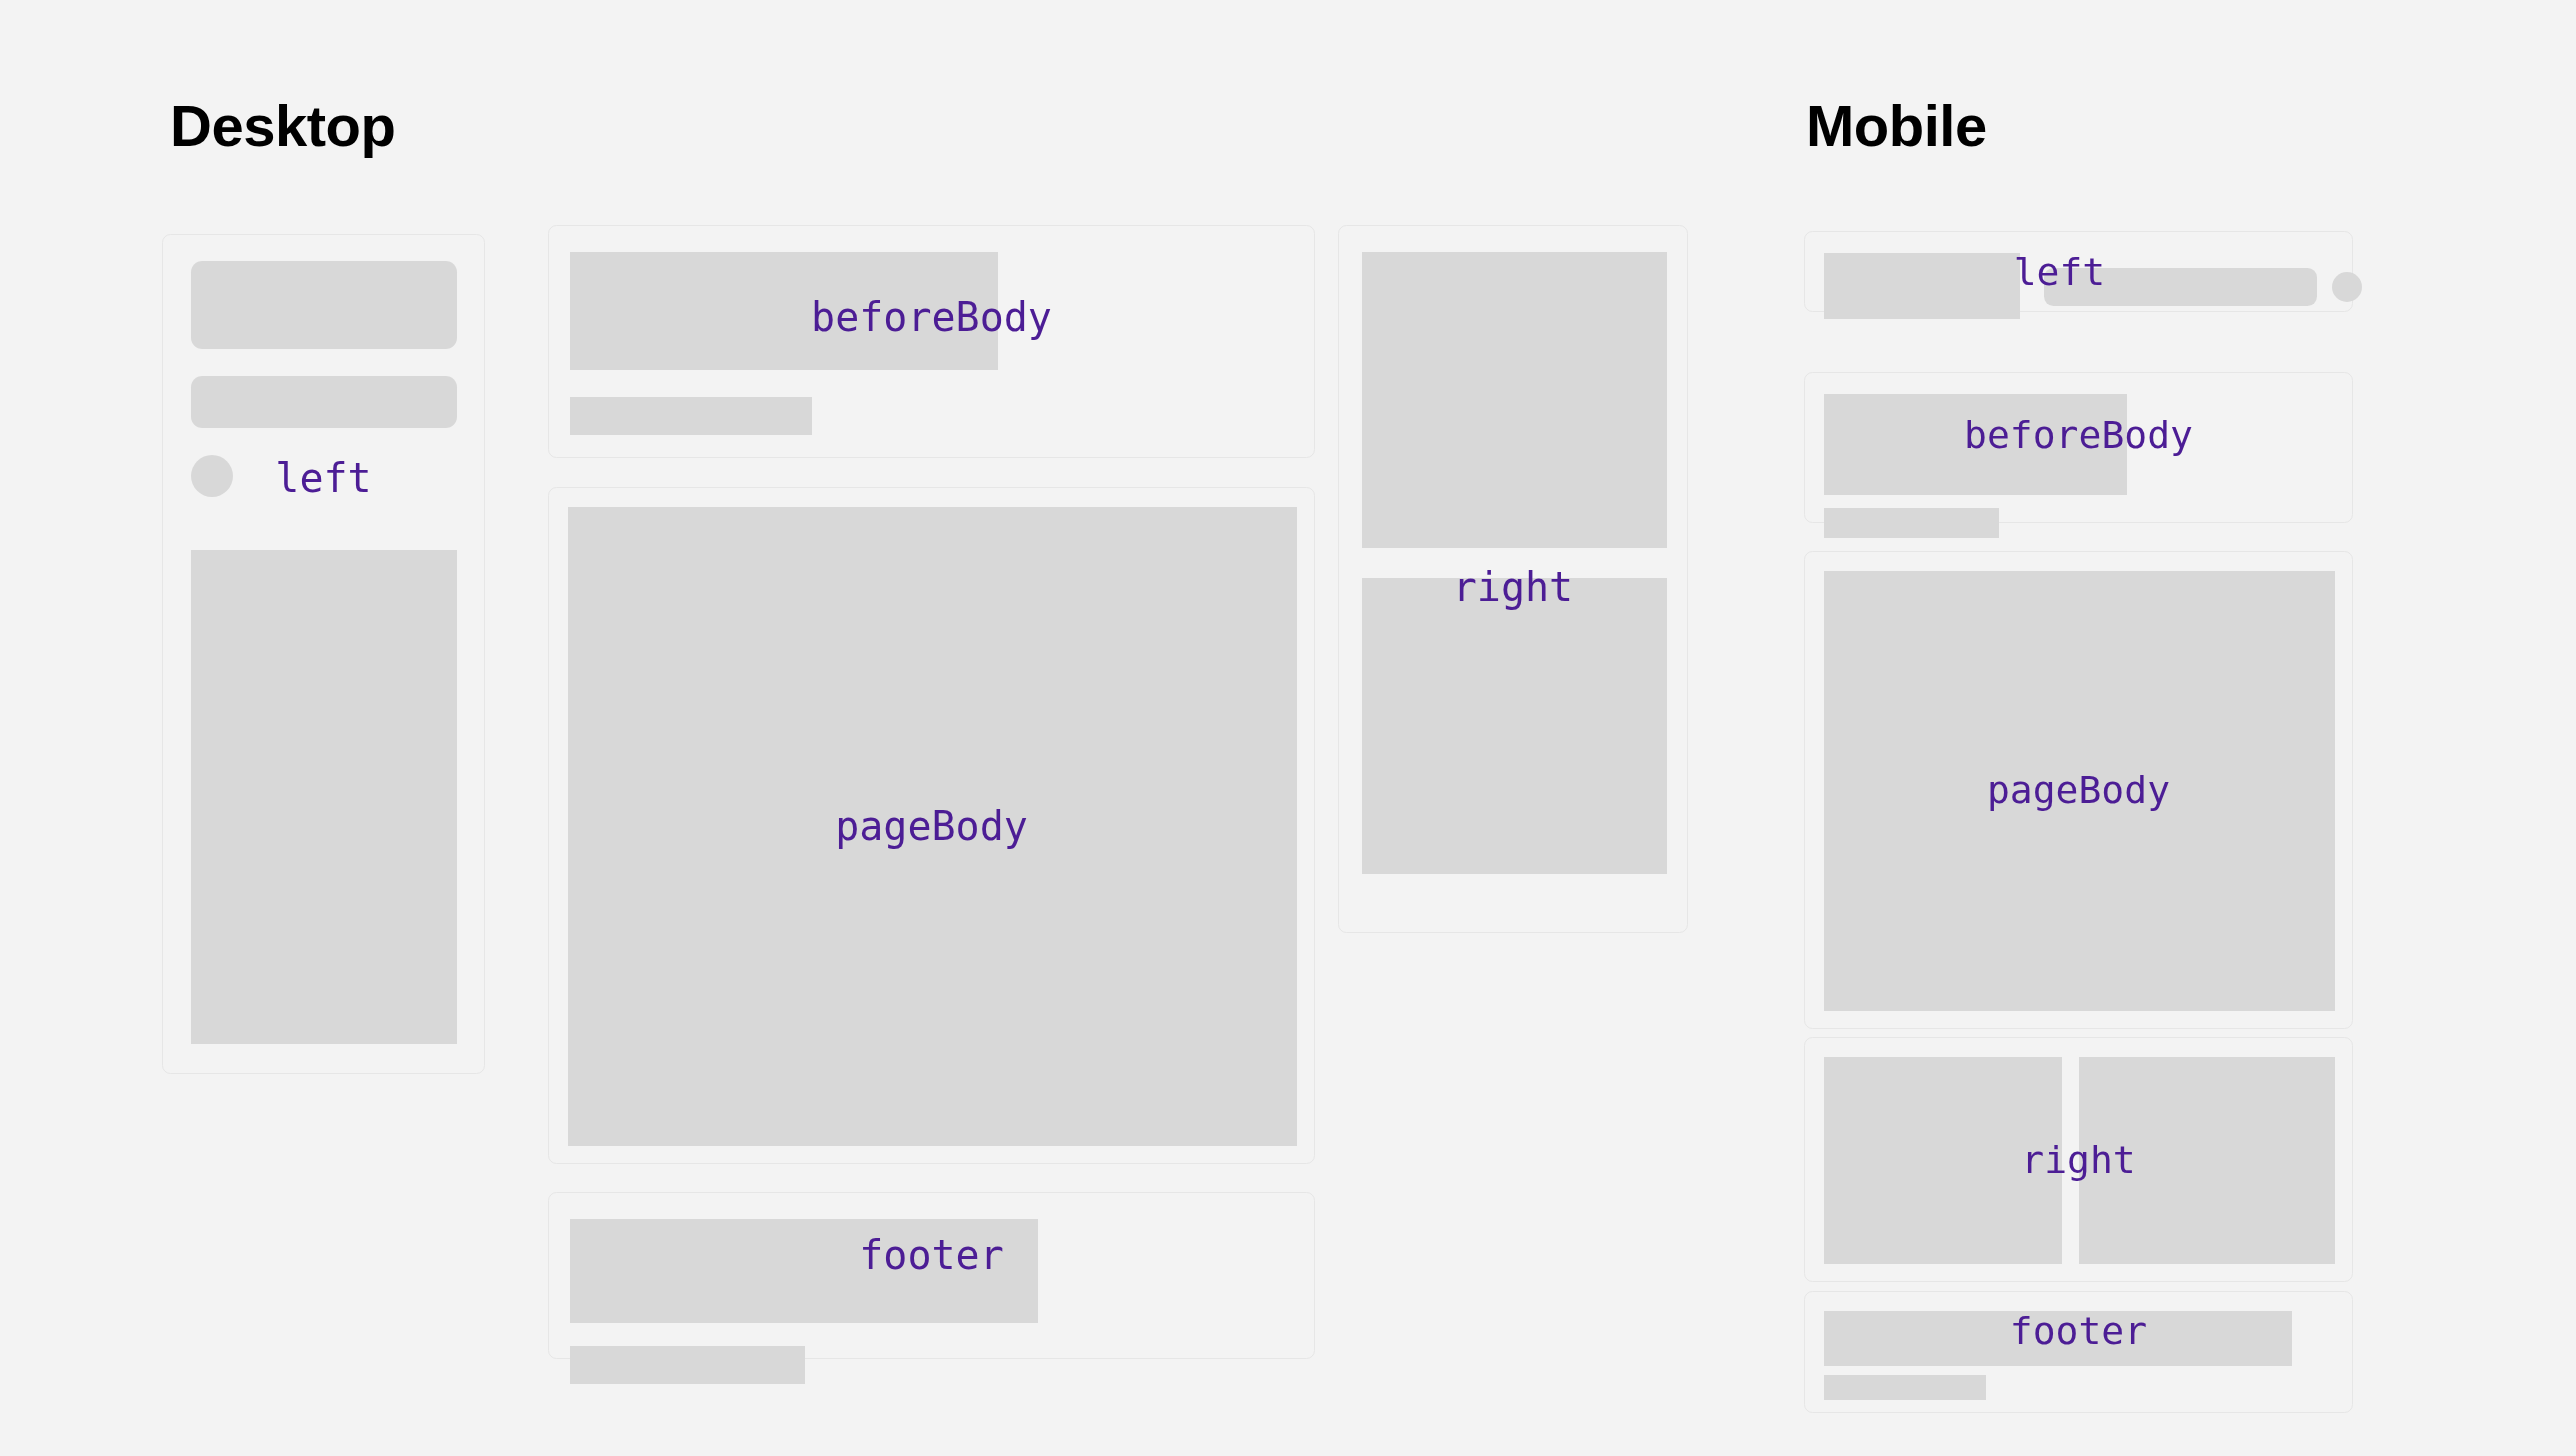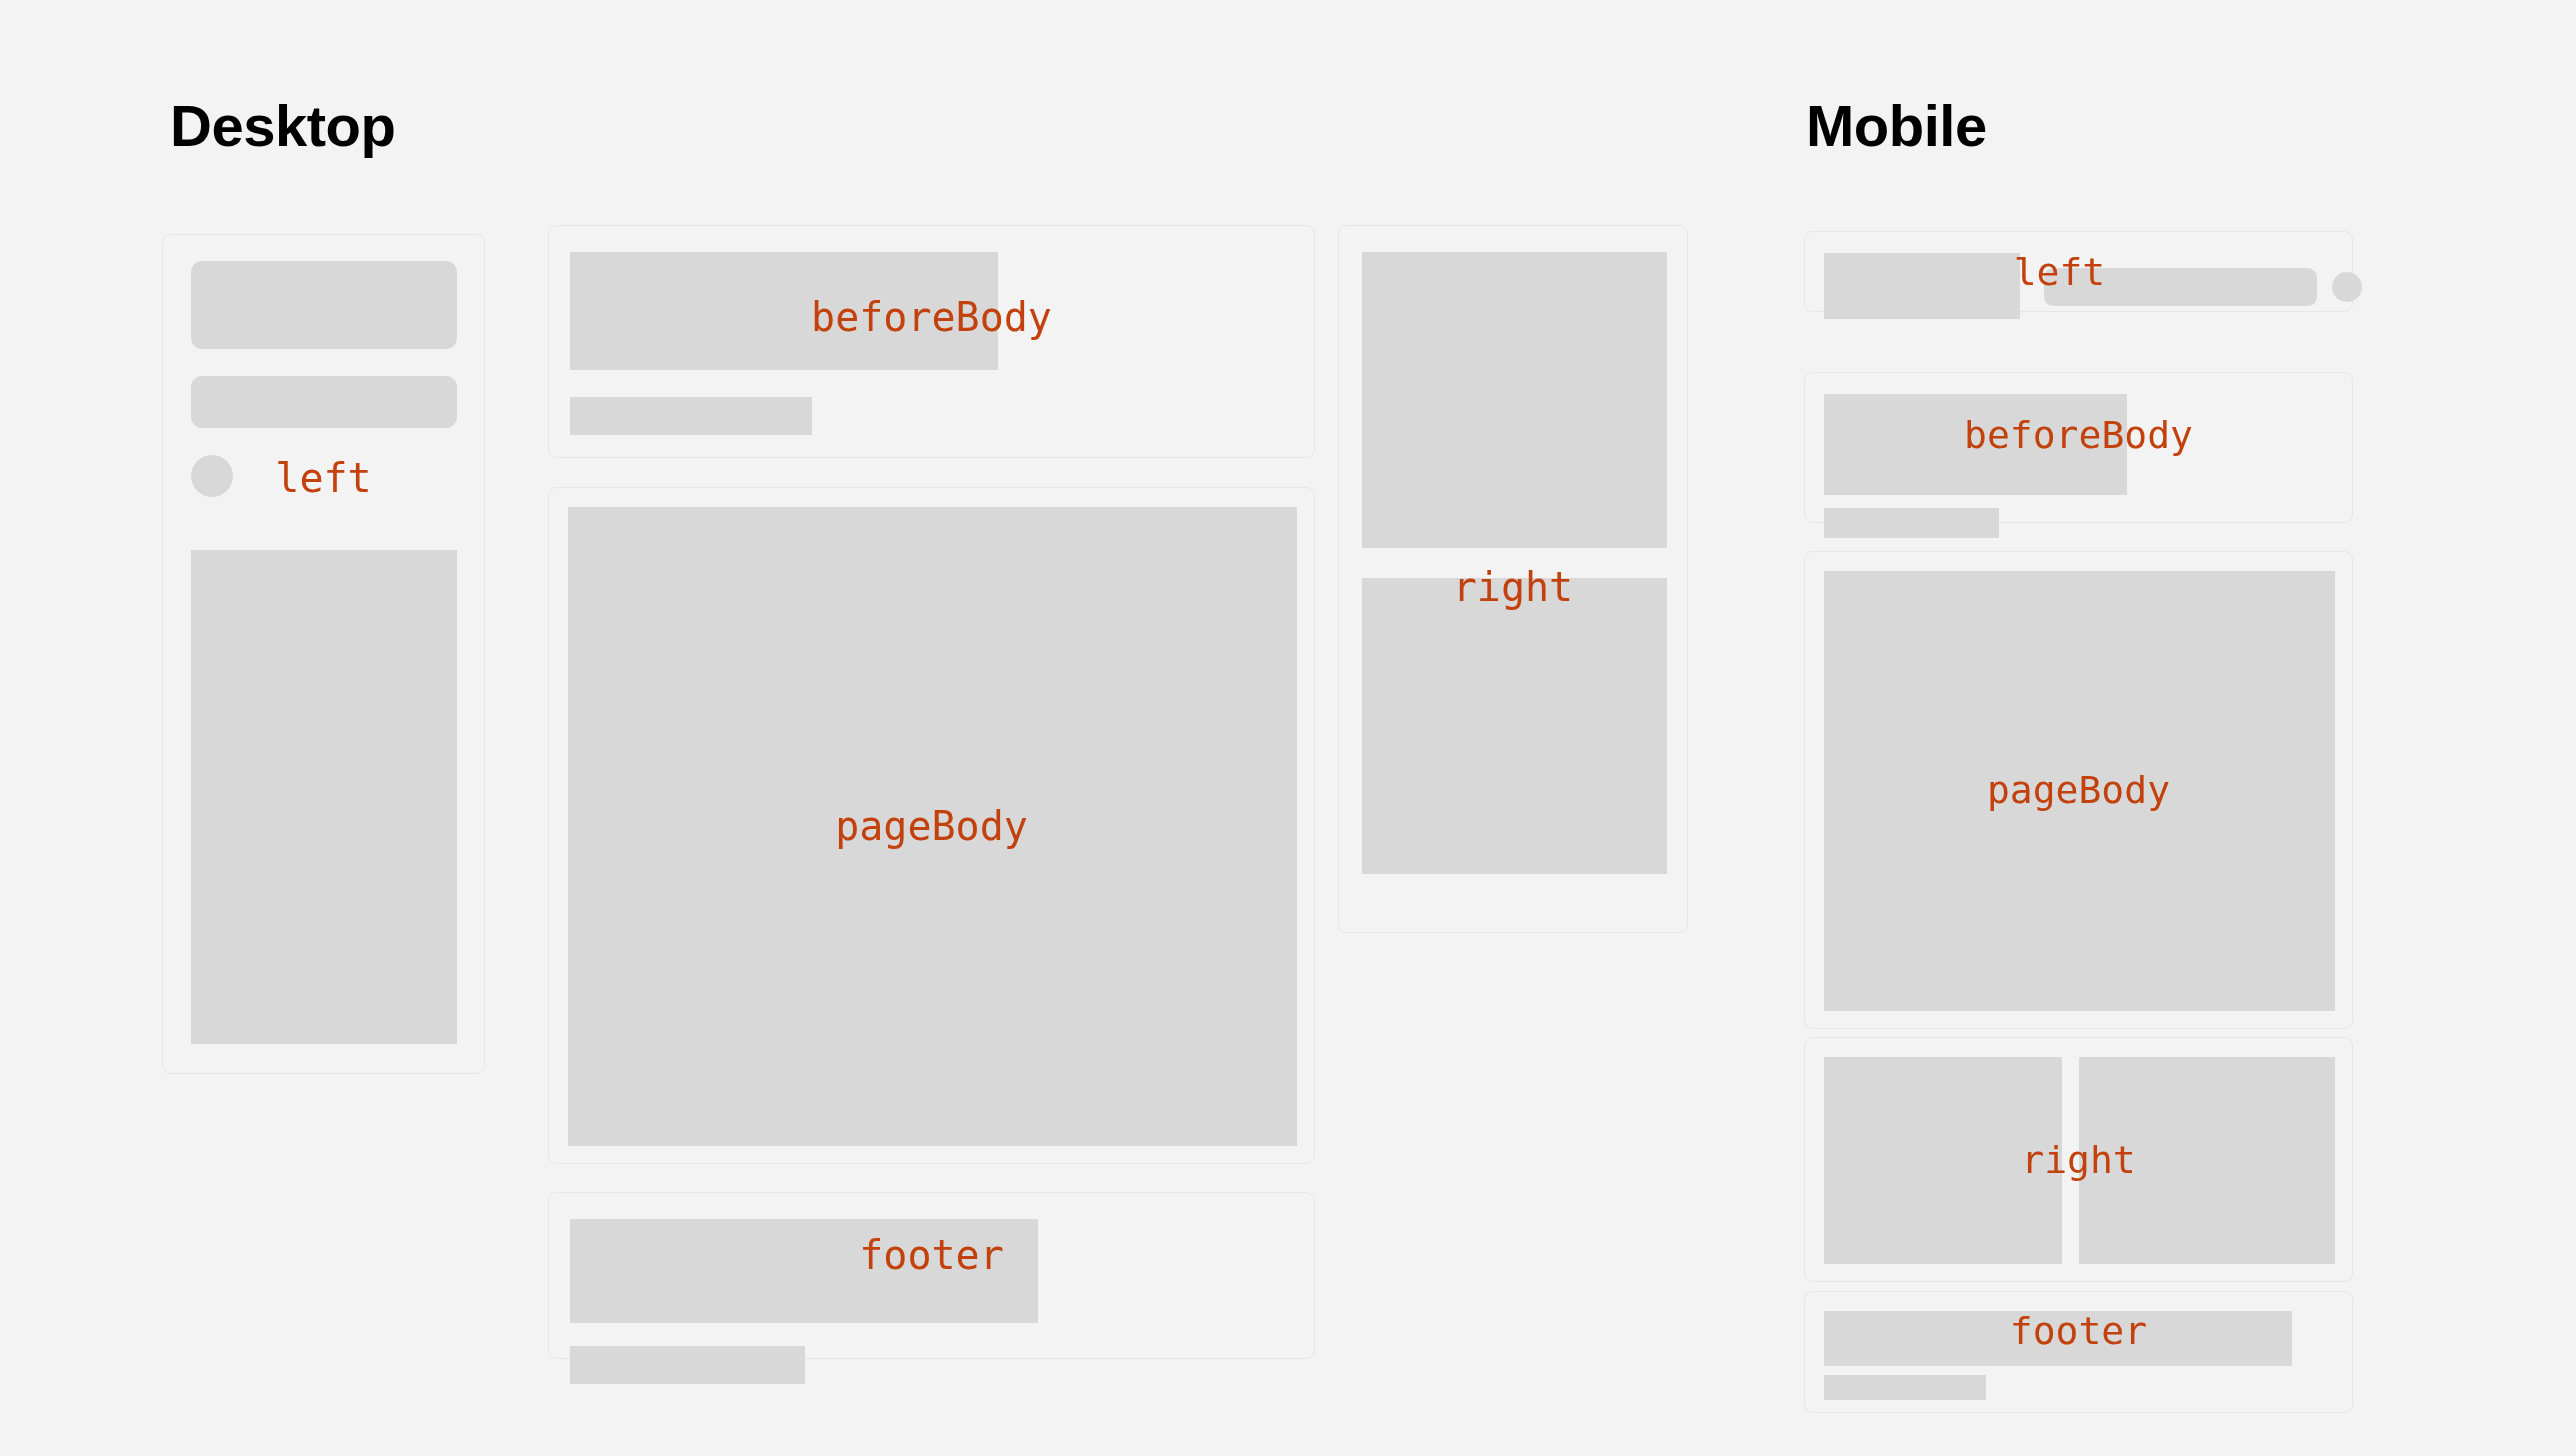--- a/index.html
+++ b/index.html
@@ -48,21 +48,21 @@
   }
   .sk.round  { border-radius: 11.3px; }
   .sk.circle { border-radius: 50%; }
 
   
   .slot-label {
     position: absolute;
     font-family: "DejaVu Sans Mono", "Liberation Mono", monospace;
     font-size: 40px;
     line-height: 1;
-    color: #c2410c;
+    color: #4c1d95;
     text-align: center;
     white-space: nowrap;
     pointer-events: none;
     display: flex;
     align-items: center;
     justify-content: center;
   }
   .slot-label.sm { font-size: 38px; }
 
   

